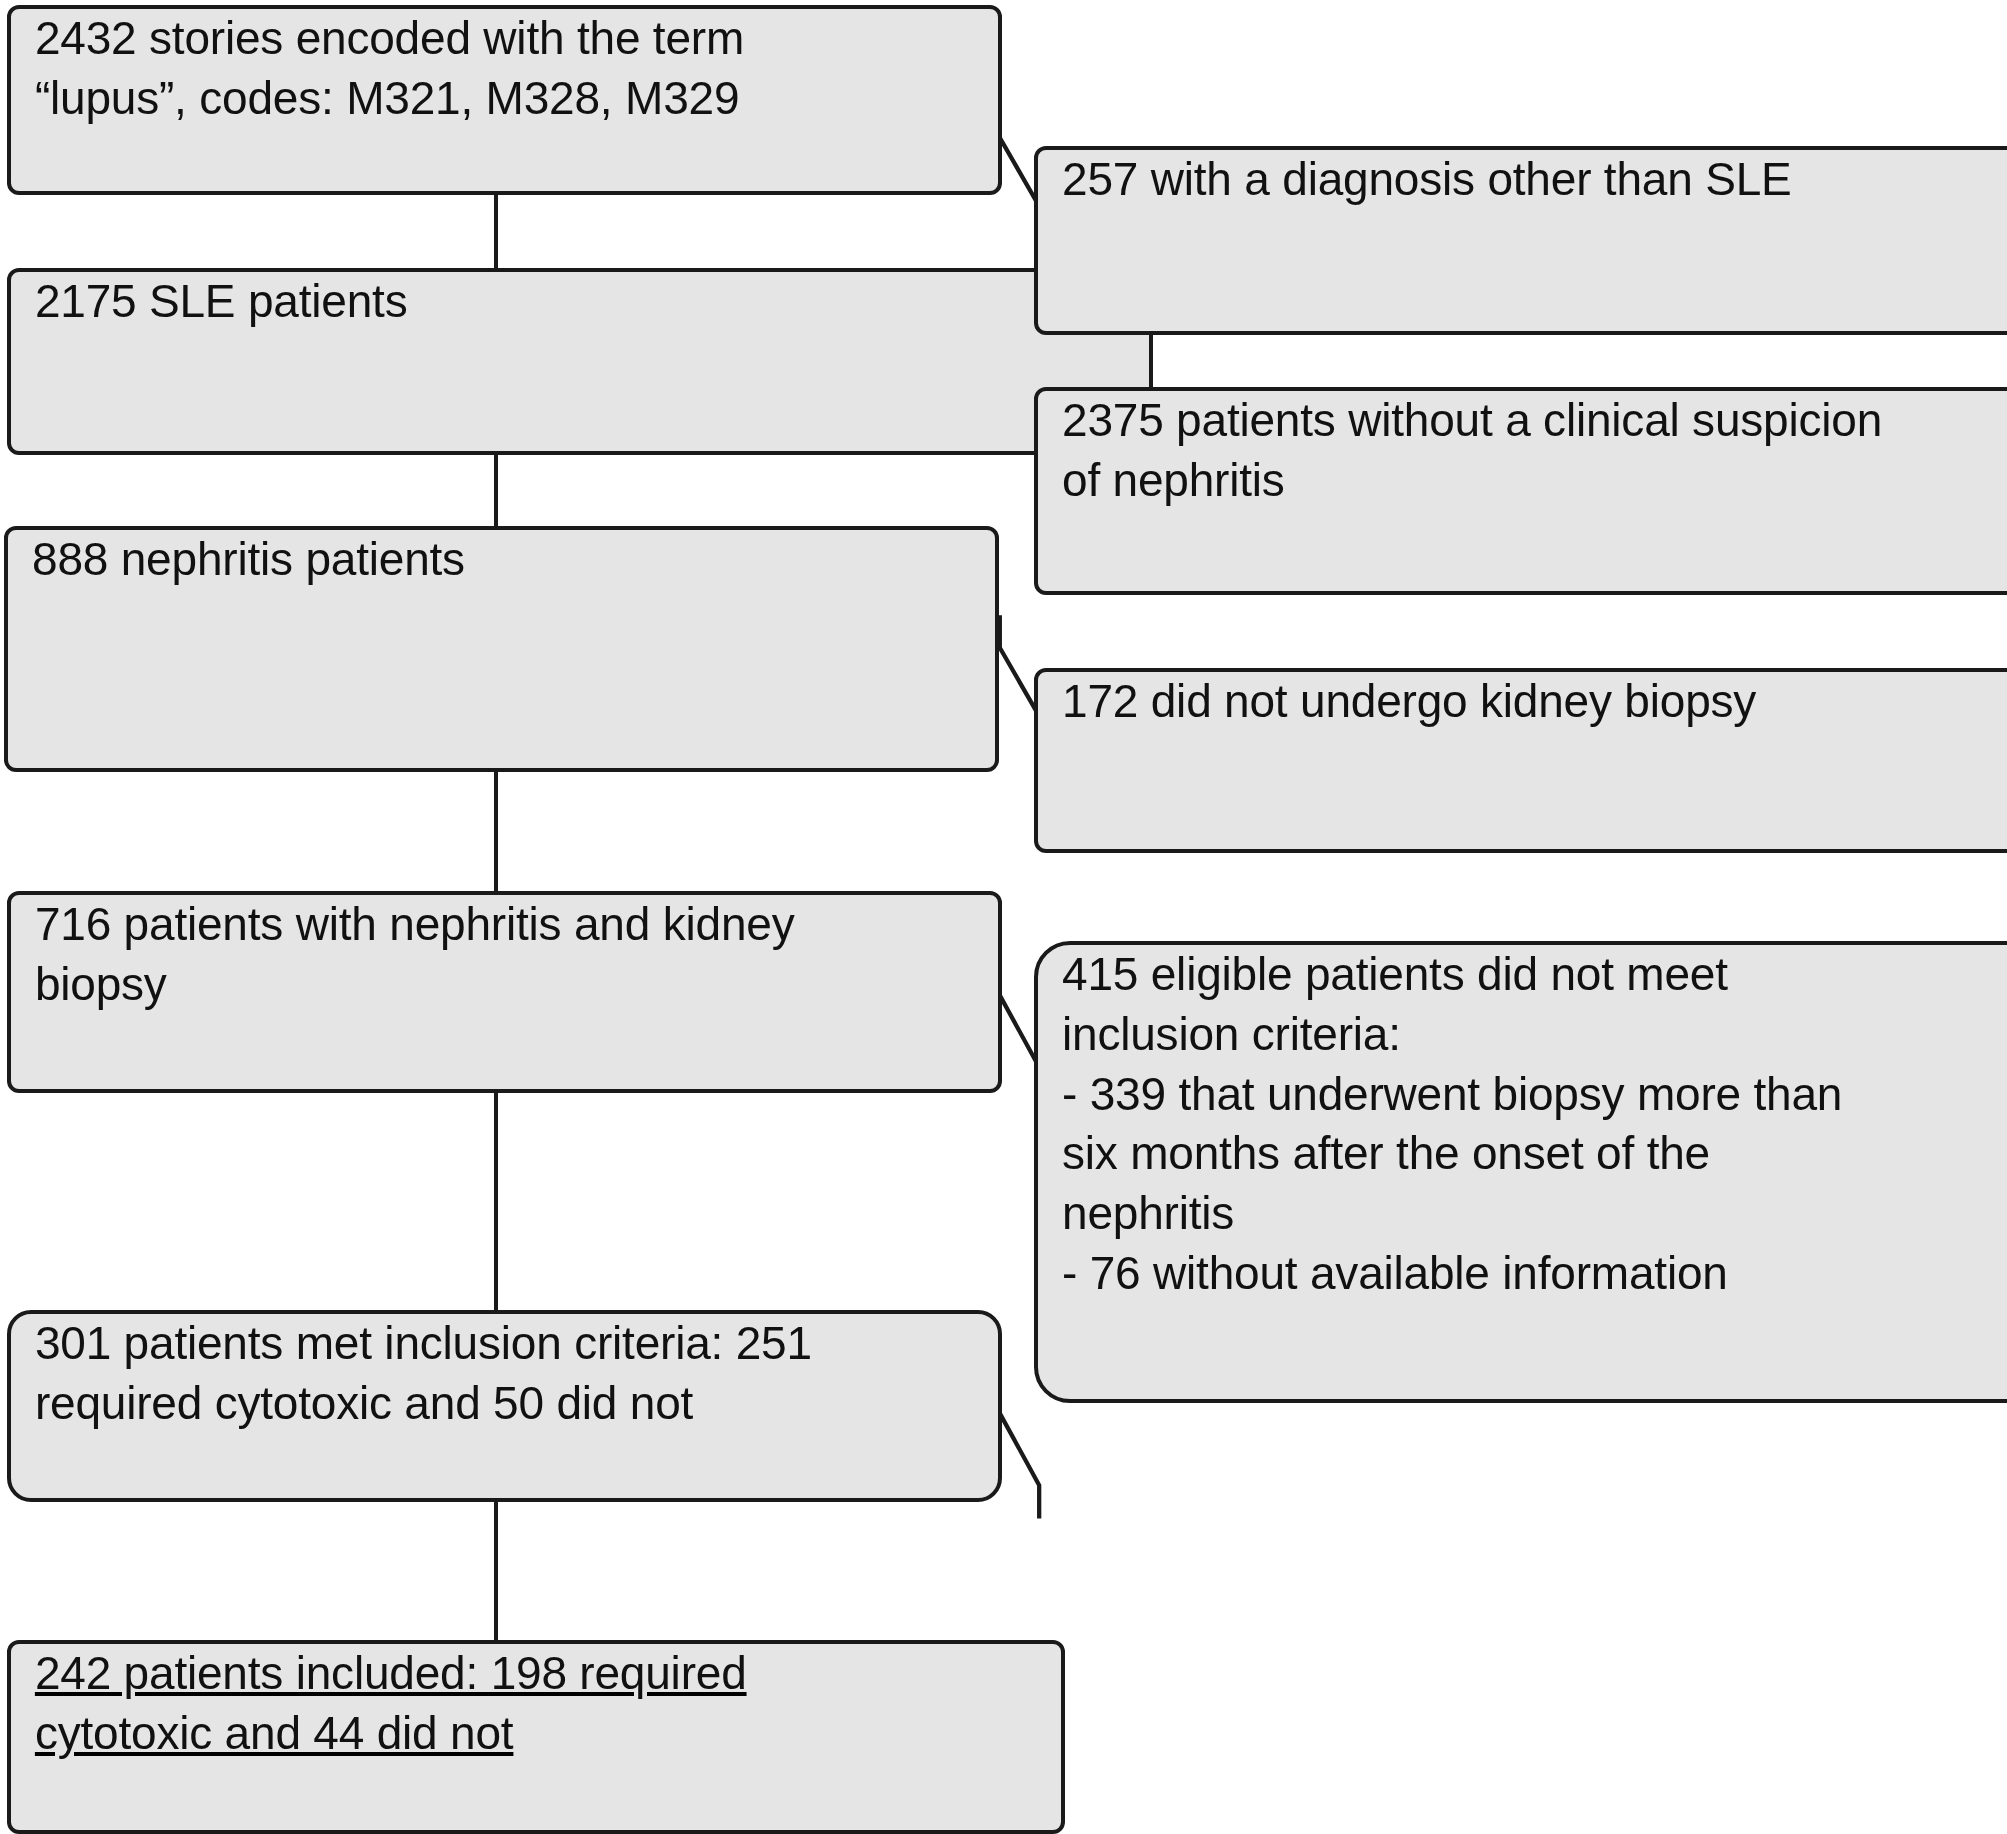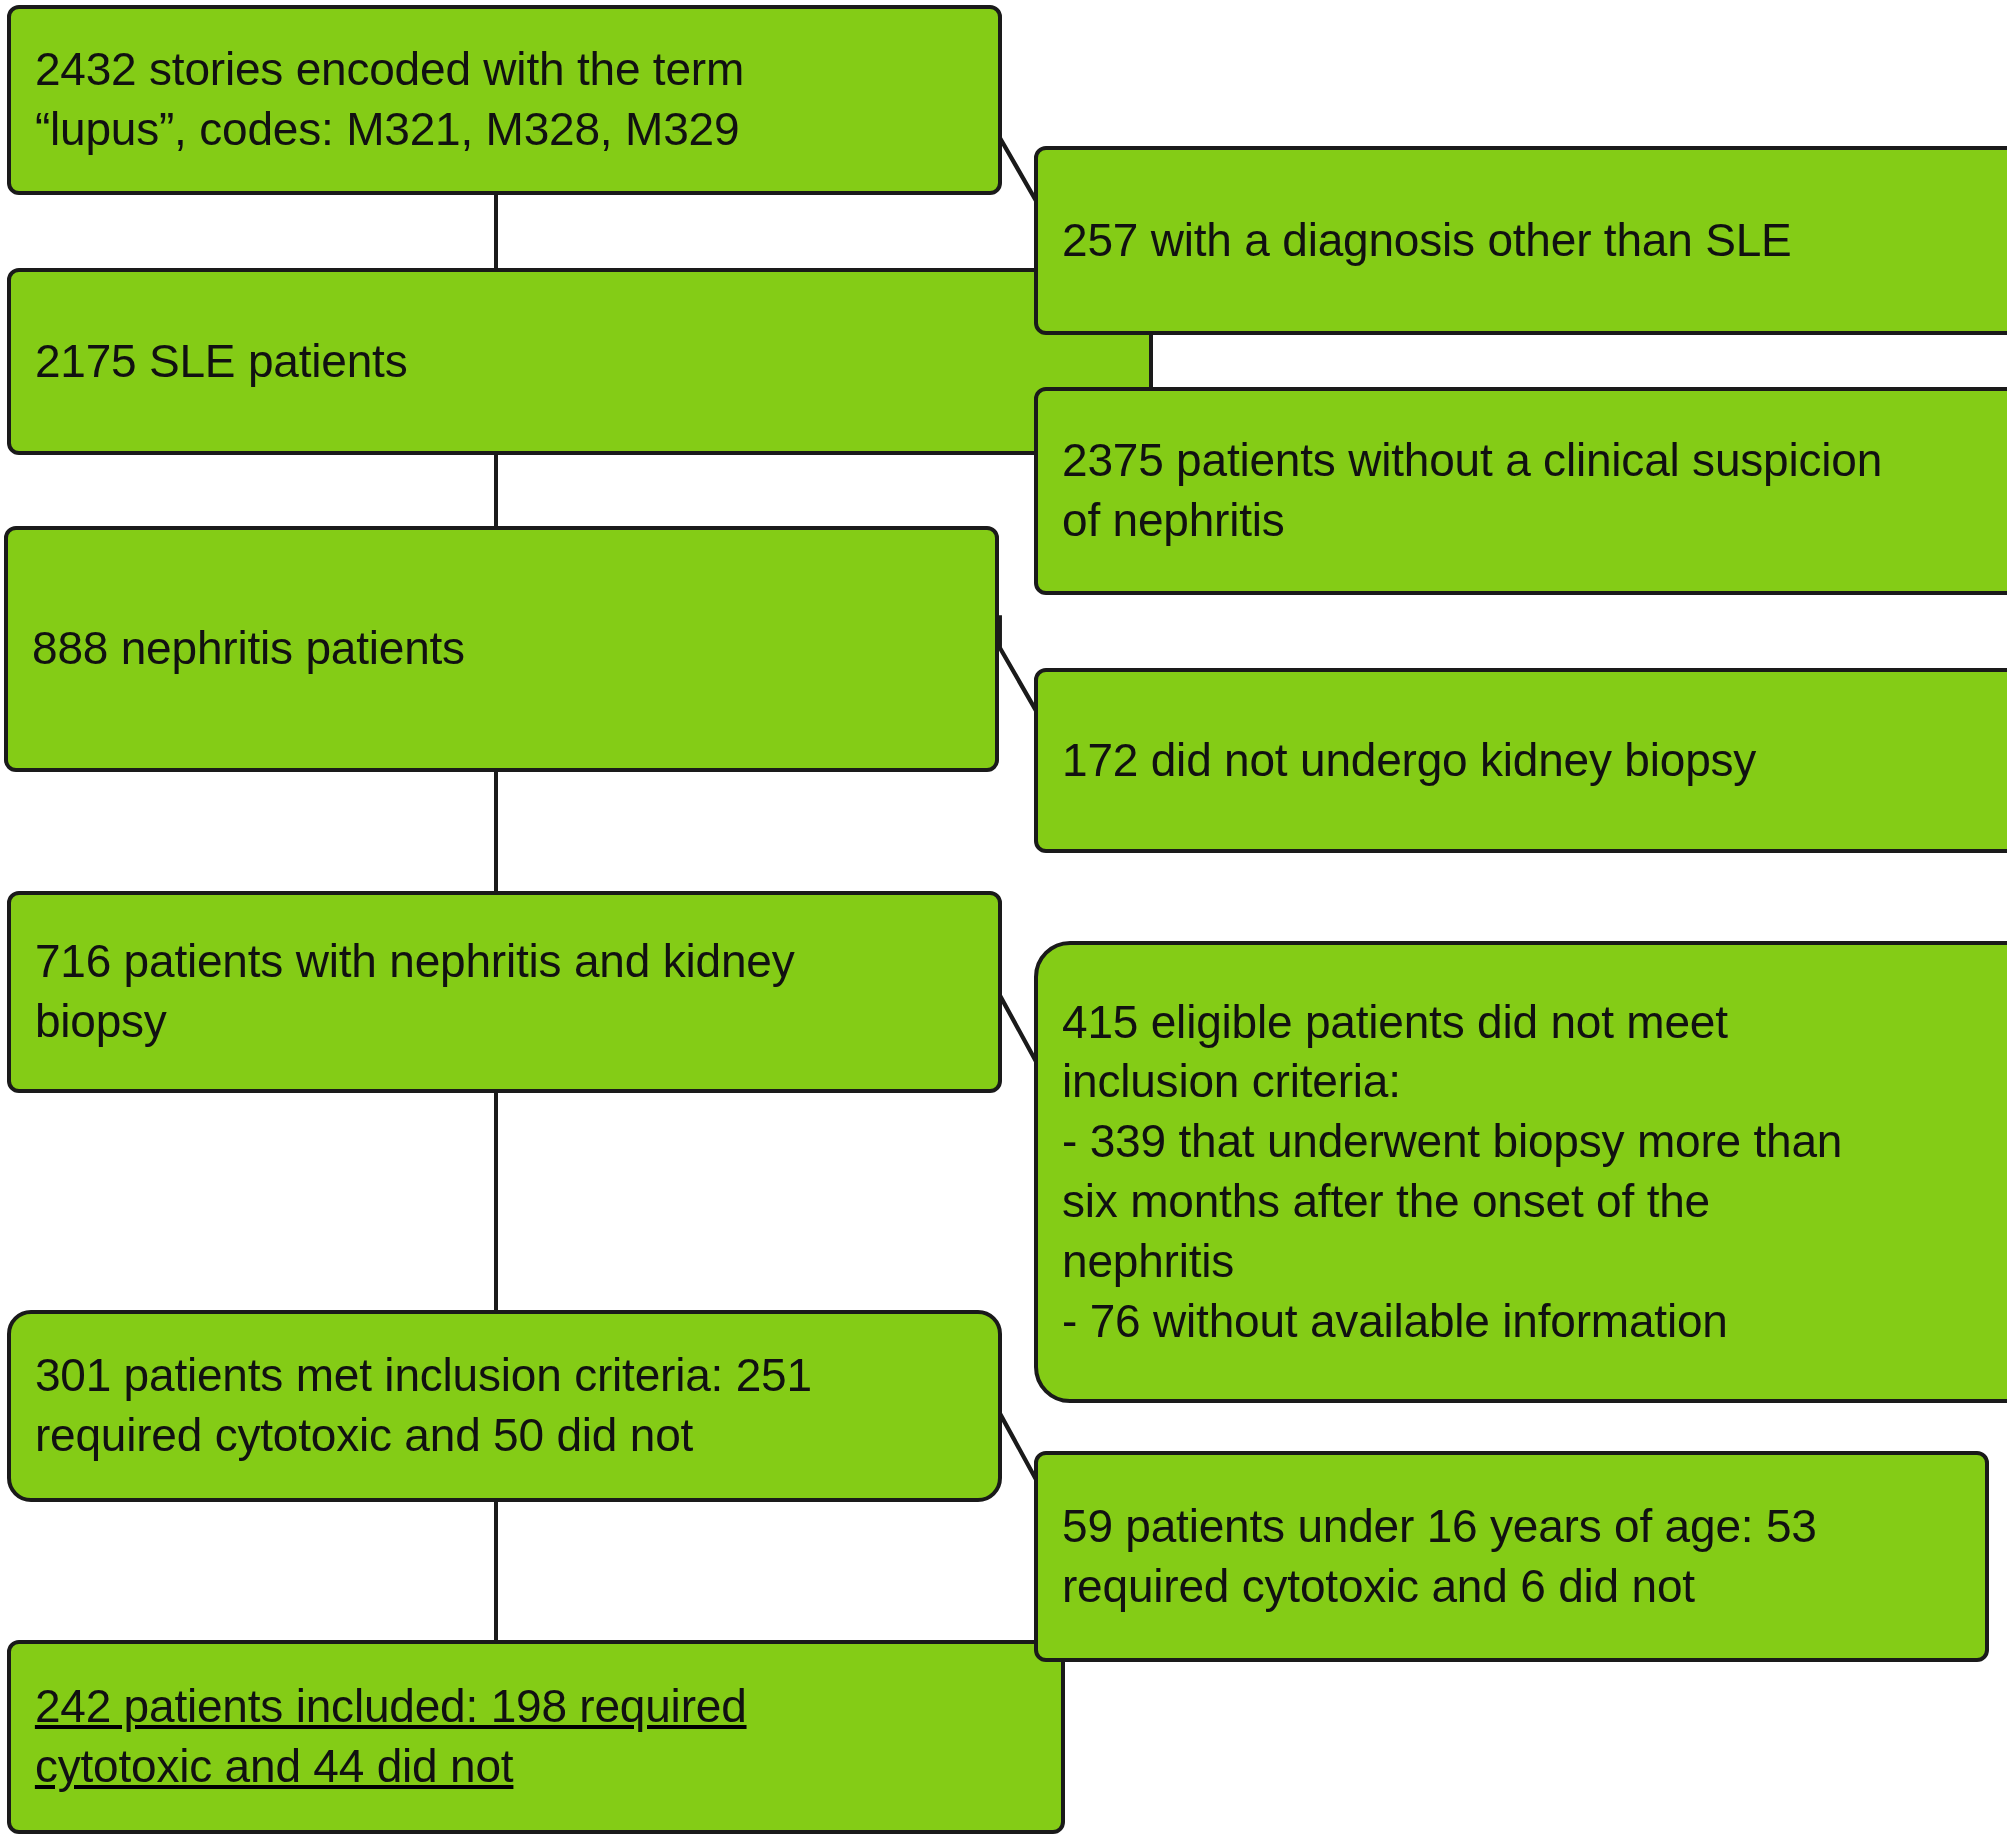--- a/index.html
+++ b/index.html
@@ -11,25 +11,25 @@
     position: relative;
     width: 2007px;
     height: 1834px;
     background: #ffffff;
     overflow: hidden;
     font-family: "Liberation Sans", sans-serif;
   }
   .node {
     position: absolute;
     box-sizing: border-box;
-    background: #84cc16;
+    background: #e5e5e5;
     border: 4.3px solid #1a1a1a;
     border-radius: 12px;
     display: flex;
-    align-items: center;
+    align-items: flex-start;
     z-index: 3;
   }
   .node.roundy {
     border-radius: 36px;
   }
   .node .txt {
     font-size: 46px;
     line-height: 1.30;
     color: #111111;
     padding: 0 24px;
@@ -136,19 +136,15 @@
 
   <div class="node roundy" style="left:1034px; top:941px; width:1015px; height:462px;">
     <div class="txt">415 eligible patients did not meet
 inclusion criteria:
 - 339 that underwent biopsy more than
 six months after the onset of the
 nephritis
 - 76 without available information</div>
   </div>
 
-  <div class="node" style="left:1034px; top:1451px; width:955px; height:211px;">
-    <div class="txt">59 patients under 16 years of age: 53
-required cytotoxic and 6 did not</div>
-  </div>
 
 </div>
 
 
 </body></html>

